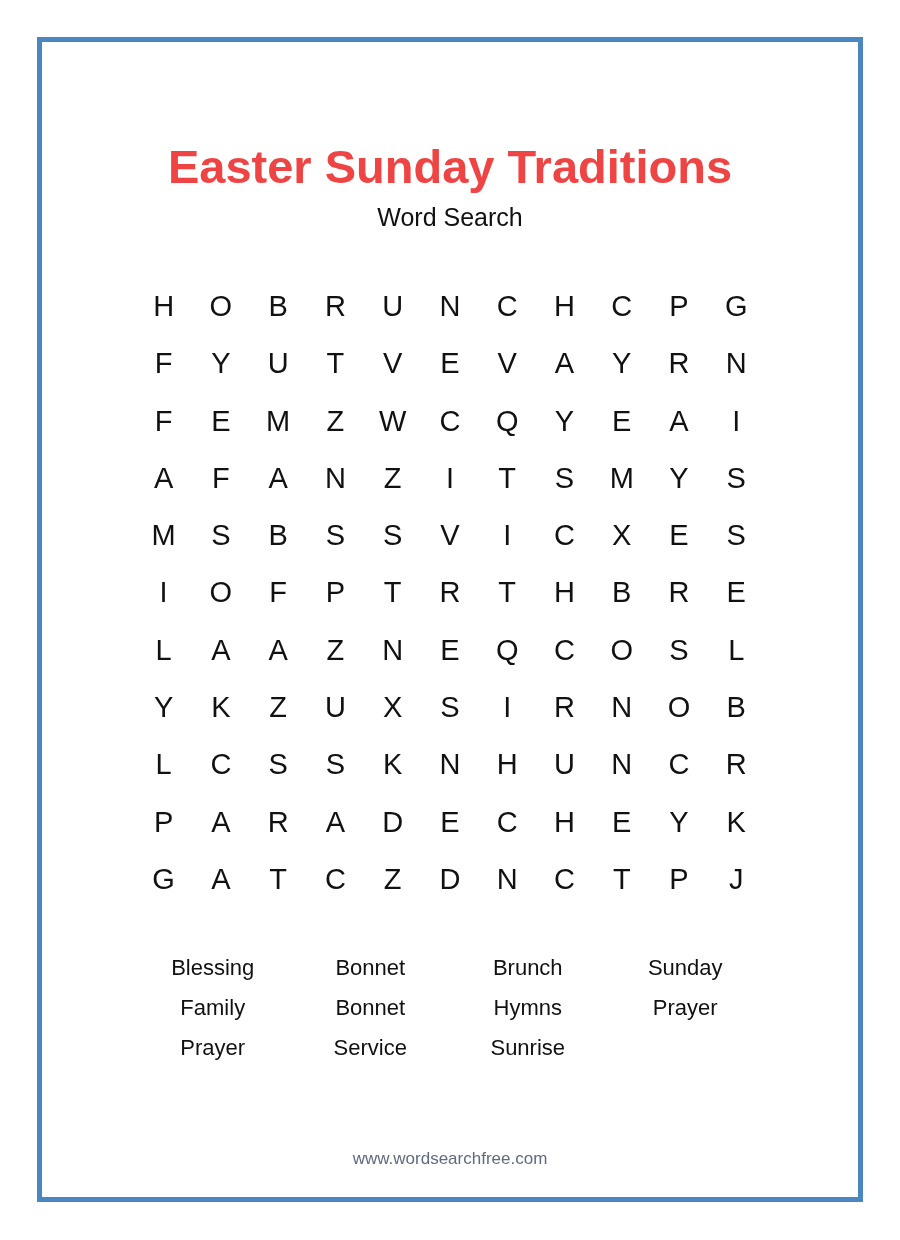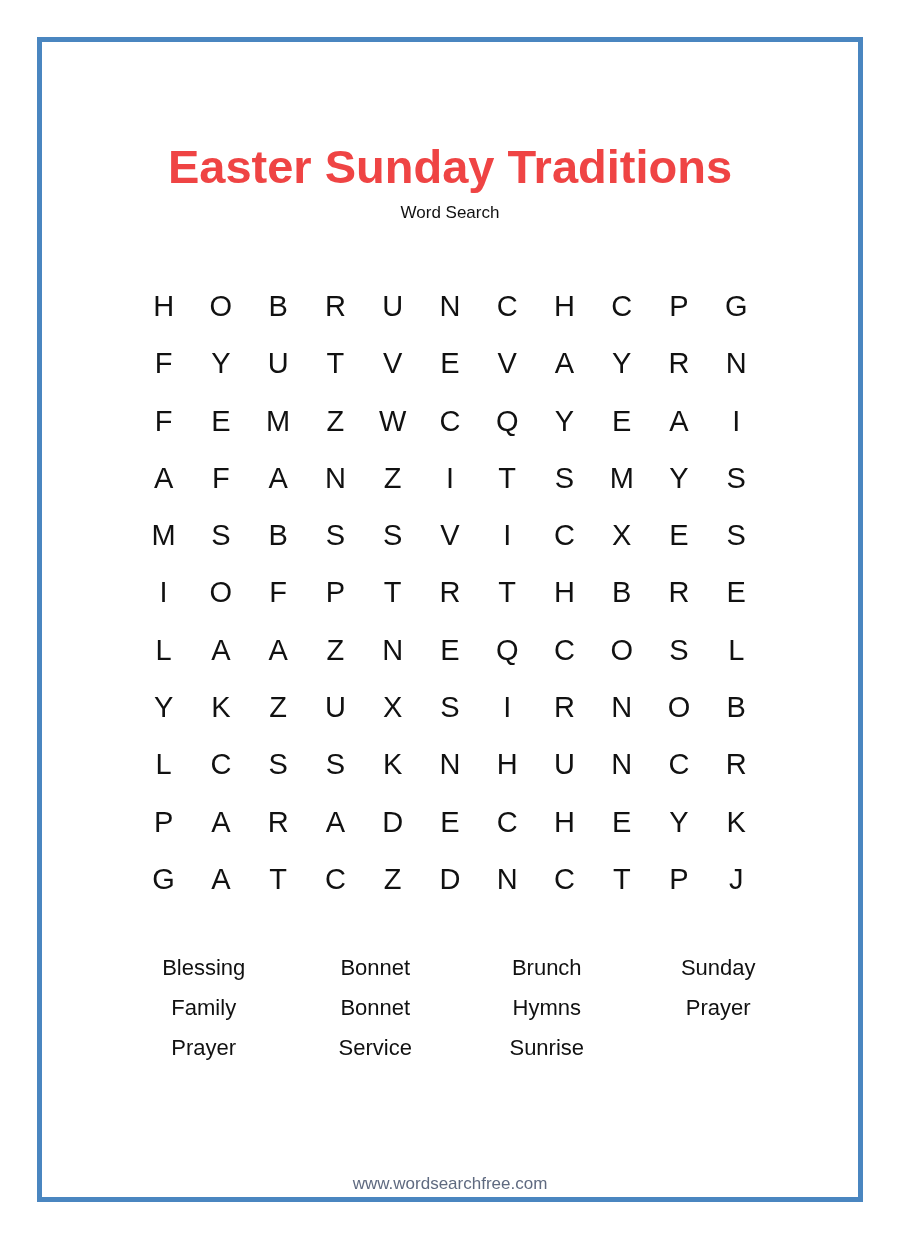--- a/index.html
+++ b/index.html
@@ -3,30 +3,30 @@
 <meta charset="utf-8">
 <style>
   html, body { margin: 0; padding: 0; background: #ffffff; }
   body { width: 900px; height: 1240px; position: relative; overflow: hidden;
          font-family: "Liberation Sans", sans-serif; }
   .frame { position: absolute; left: 37px; top: 37px; width: 816px; height: 1155px;
            border: 5px solid #4a86c0; background: #ffffff; }
   .title { position: absolute; left: 0; right: 0; top: 139px; text-align: center;
            font-weight: bold; font-size: 47px; color: #ef4444; letter-spacing: 0px; }
   .subtitle { position: absolute; left: 0; right: 0; top: 203px; text-align: center;
-              font-size: 17px; color: #111111; }
+              font-size: 25px; color: #111111; }
   .grid { position: absolute; left: 135px; top: 278px; width: 630px; }
   .grid-row { display: flex; height: 57.3px; }
   .cell { width: 57.3px; text-align: center; font-size: 29px; color: #111;
           line-height: 57.3px; }
-  .words { position: absolute; left: 125px; top: 955px; width: 630px;
-           display: grid; grid-template-columns: repeat(4, 157.5px); row-gap: 14px; gap: 14px; }
+  .words { position: absolute; left: 134px; top: 955px; width: 630px;
+           display: grid; grid-template-columns: repeat(4, 157.5px); row-gap: 14px; }
   .word { text-align: center; font-size: 22px; color: #111; line-height: 26px; }
   .footer { position: absolute; left: 0; right: 0; top: 1149px; text-align: center;
-            font-size: 17px; color: #5f6a80; margin-top: 25px; }
+            font-size: 17px; color: #5f6a80; }
 </style>
 </head>
 <body>
 
 <div class="frame"></div>
 <div class="title">Easter Sunday Traditions</div>
 <div class="subtitle">Word Search</div>
 
 <div class="grid" id="grid">
     <div class="grid-row">

